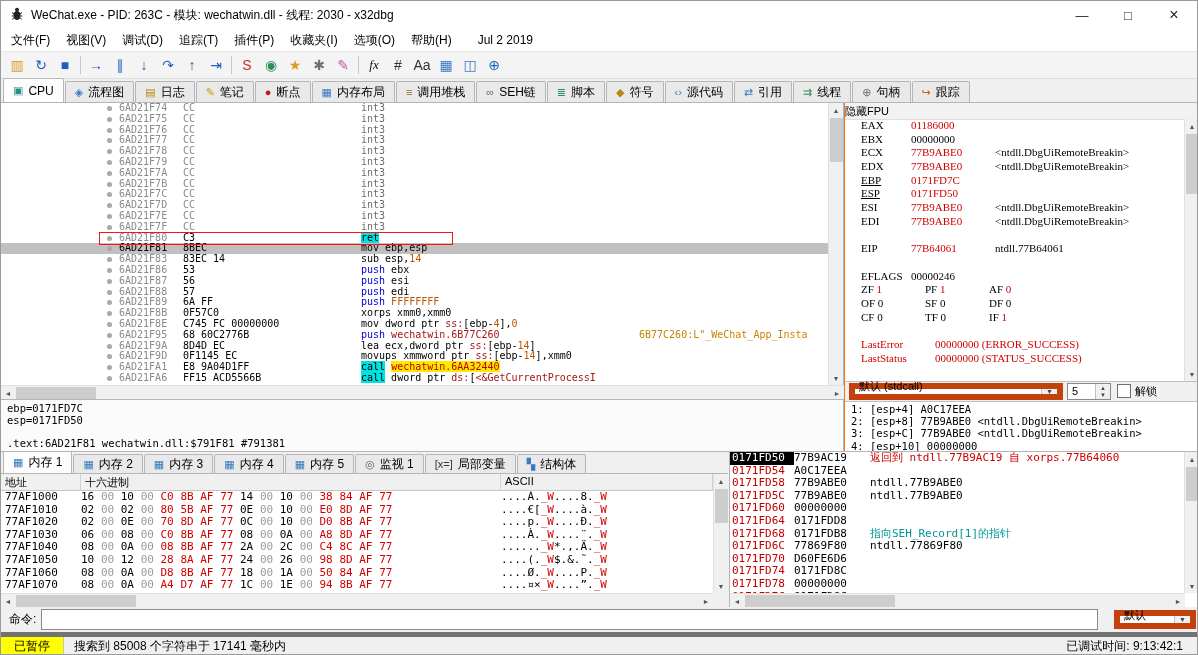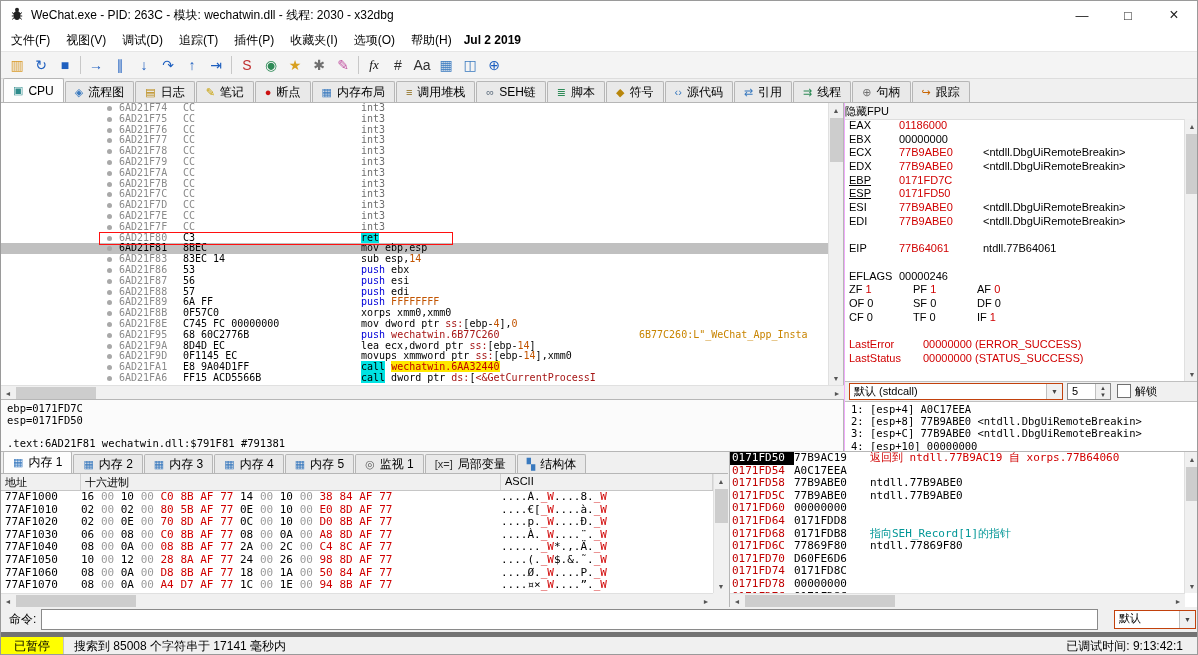--- a/index.html
+++ b/index.html
@@ -6,33 +6,33 @@
   body{width:1198px;height:655px;overflow:hidden;background:#d0d0d0;font-family:"Liberation Sans",sans-serif;font-size:12px;color:#000}
   #app{position:relative;width:1198px;height:655px;background:#f0f0f0;border:1px solid #9a9a9a;box-sizing:border-box;overflow:hidden}
   
   .titlebar{position:absolute;left:0;top:0;right:0;height:28px;background:#fff;display:flex;align-items:center;padding-left:8px;box-sizing:border-box}
   .title{margin-left:6px}
   .winbtns{margin-left:auto;display:flex;height:28px}
   .wbtn{width:46px;display:flex;align-items:center;justify-content:center;font-size:13px;color:#222}
   
   .menubar{position:absolute;left:0;top:28px;right:0;height:23px;background:#fff;display:flex;align-items:center;padding-left:2px;border-bottom:1px solid #e6e6e6;box-sizing:border-box}
   .mitem{padding:3px 8px}
-  .mdate{font-weight:bold;margin-left:4px}
+  .mdate{font-weight:normal;margin-left:18px}
   
   .toolbar{position:absolute;left:0;top:51px;right:0;height:27px;background:#f4f4f4;display:flex;align-items:center;padding-left:4px;border-bottom:1px solid #ddd;box-sizing:border-box}
   .tbtn{width:24px;height:22px;display:flex;align-items:center;justify-content:center;font-size:14px}
   .tbtn .fxg{font-style:italic;font-family:"Liberation Serif",serif;font-size:13px}
   .tsep{width:1px;height:18px;background:#c8c8c8;margin:0 3px}
   
   .tabbar{position:absolute;left:0;top:78px;right:0;height:24px;background:#f0f0f0;display:flex;align-items:flex-end;padding-left:2px;border-bottom:1px solid #b6b6b6;box-sizing:border-box}
   .tab{height:20px;display:flex;align-items:center;padding:0 9px;border:1px solid #b6b6b6;border-bottom:none;background:#e9e9e9;margin-right:1px;border-radius:2px 2px 0 0;white-space:nowrap}
   .tab.active{background:#fdfdfd;height:23px}
   .ticon{margin-right:5px;font-size:11px}
   
-  .main{position:absolute;left:0;top:102px;width:1198px;height:348px;background:#f0abfc}
+  .main{position:absolute;left:0;top:102px;width:1198px;height:348px;background:#f97316}
   .disasm{position:absolute;left:0;top:0;width:843px;height:296px;background:#fff;border-right:1px solid #b6b6b6;box-sizing:border-box}
   .drows{position:absolute;left:0;top:0;right:15px;height:282px;overflow:hidden}
   .drow{position:relative;display:flex;height:10.8px;line-height:10.8px;font-family:"DejaVu Sans Mono",monospace;font-size:10px;white-space:pre}
   .drow.dsel{background:#c0c0c0}
   .dgut{flex:none;width:118px;position:relative}
   .ddot{position:absolute;right:7px;top:3px;width:5px;height:5px;border-radius:50%;background:#a8a8a8}
   .daddr{flex:none;width:64px;color:#8a8a8a}
   .dsel .daddr{color:#000}
   .dbytes{flex:none;width:178px;color:#000}
   .dbytes.dim{color:#8a8a8a}
@@ -42,30 +42,30 @@
   .sg-k{color:#000}.sg-g{color:#6e6e6e}.sg-b{color:#0000d8}.sg-m{color:#a51414}.sg-o{color:#c25400}
   .sg-cy{background:#00e2e2;color:#000}.sg-yl{background:#ffe900;color:#c00000}
   .dv{position:absolute;right:0;top:0;height:282px}
   .dh{position:absolute;left:0;bottom:0;width:843px;height:14px}
   .infopane{position:absolute;left:0;top:296px;width:843px;height:52px;background:#fbfbfb;border-top:1px solid #b6b6b6;border-right:1px solid #b6b6b6;padding:3px 6px;box-sizing:border-box}
   .iline{font-family:"DejaVu Sans Mono",monospace;font-size:10.5px;height:11.5px;line-height:11.5px;white-space:pre}
   
   .rightpane{position:absolute;left:844px;top:0;width:354px;height:348px;background:#fff}
   .fpuhdr{height:16px;line-height:16px;text-align:left;font-size:11px;background:#f2f2f2;border-bottom:1px solid #ddd}
   .regs{position:absolute;left:0;top:16px;right:15px;height:262px;overflow:hidden}
-  .rrow{padding-left:4px;height:13.7px;line-height:13.7px;font-family:Liberation Sans, sans-serif;font-size:11px;white-space:pre}
+  .rrow{padding-left:16px;height:13.7px;line-height:13.7px;font-family:Liberation Serif, serif;font-size:11px;white-space:pre}
   .rn{display:inline-block;min-width:50px}
   .rn.u{text-decoration:underline}
   .rv{display:inline-block;min-width:84px}
   .ch{color:#d00000}
   .rerr{color:#d00000}
   .fi{display:inline-block}
   .regsb{position:absolute;right:0;top:16px;height:262px}
   .convrow{position:absolute;left:0;top:278px;width:354px;height:20px;background:#f0f0f0;border-top:1px solid #c0c0c0;display:flex;align-items:center;padding:0 4px;box-sizing:border-box}
-  .sel{height:17px;background:#fff;border:1px solid #c2410c;display:flex;align-items:flex-start;font-size:11px;box-sizing:border-box}
+  .sel{height:17px;background:#fff;border:6px solid #c2410c;display:flex;align-items:flex-end;font-size:11px;box-sizing:border-box}
   .sel .stext{padding:0 4px;flex:1;white-space:nowrap;overflow:hidden}
   .sel .sarr{width:15px;height:100%;display:flex;align-items:center;justify-content:center;font-size:7px;color:#444;border-left:1px solid #c0c0c0;background:#f0f0f0}
   .convsel{width:214px;margin-right:4px}
   .spin{width:44px;height:17px;background:#fff;border:1px solid #8a8a8a;display:flex;margin-right:6px;font-size:11px;box-sizing:border-box}
   .spin .sval{flex:1;padding-left:4px;line-height:15px}
   .spin .sarrs{width:14px;display:flex;flex-direction:column;border-left:1px solid #c0c0c0;background:#f0f0f0}
   .spin .sarrs span{flex:1;font-size:6px;display:flex;align-items:center;justify-content:center;color:#444}
   .chk{display:flex;align-items:flex-start;font-size:11px}
   .chkbox{width:12px;height:12px;background:#fff;border:1px solid #707070;margin-right:4px}
   .args{position:absolute;left:0;top:298px;width:354px;height:50px;background:#fff;border-top:1px solid #c0c0c0;overflow:hidden;padding-top:1px;box-sizing:border-box}

